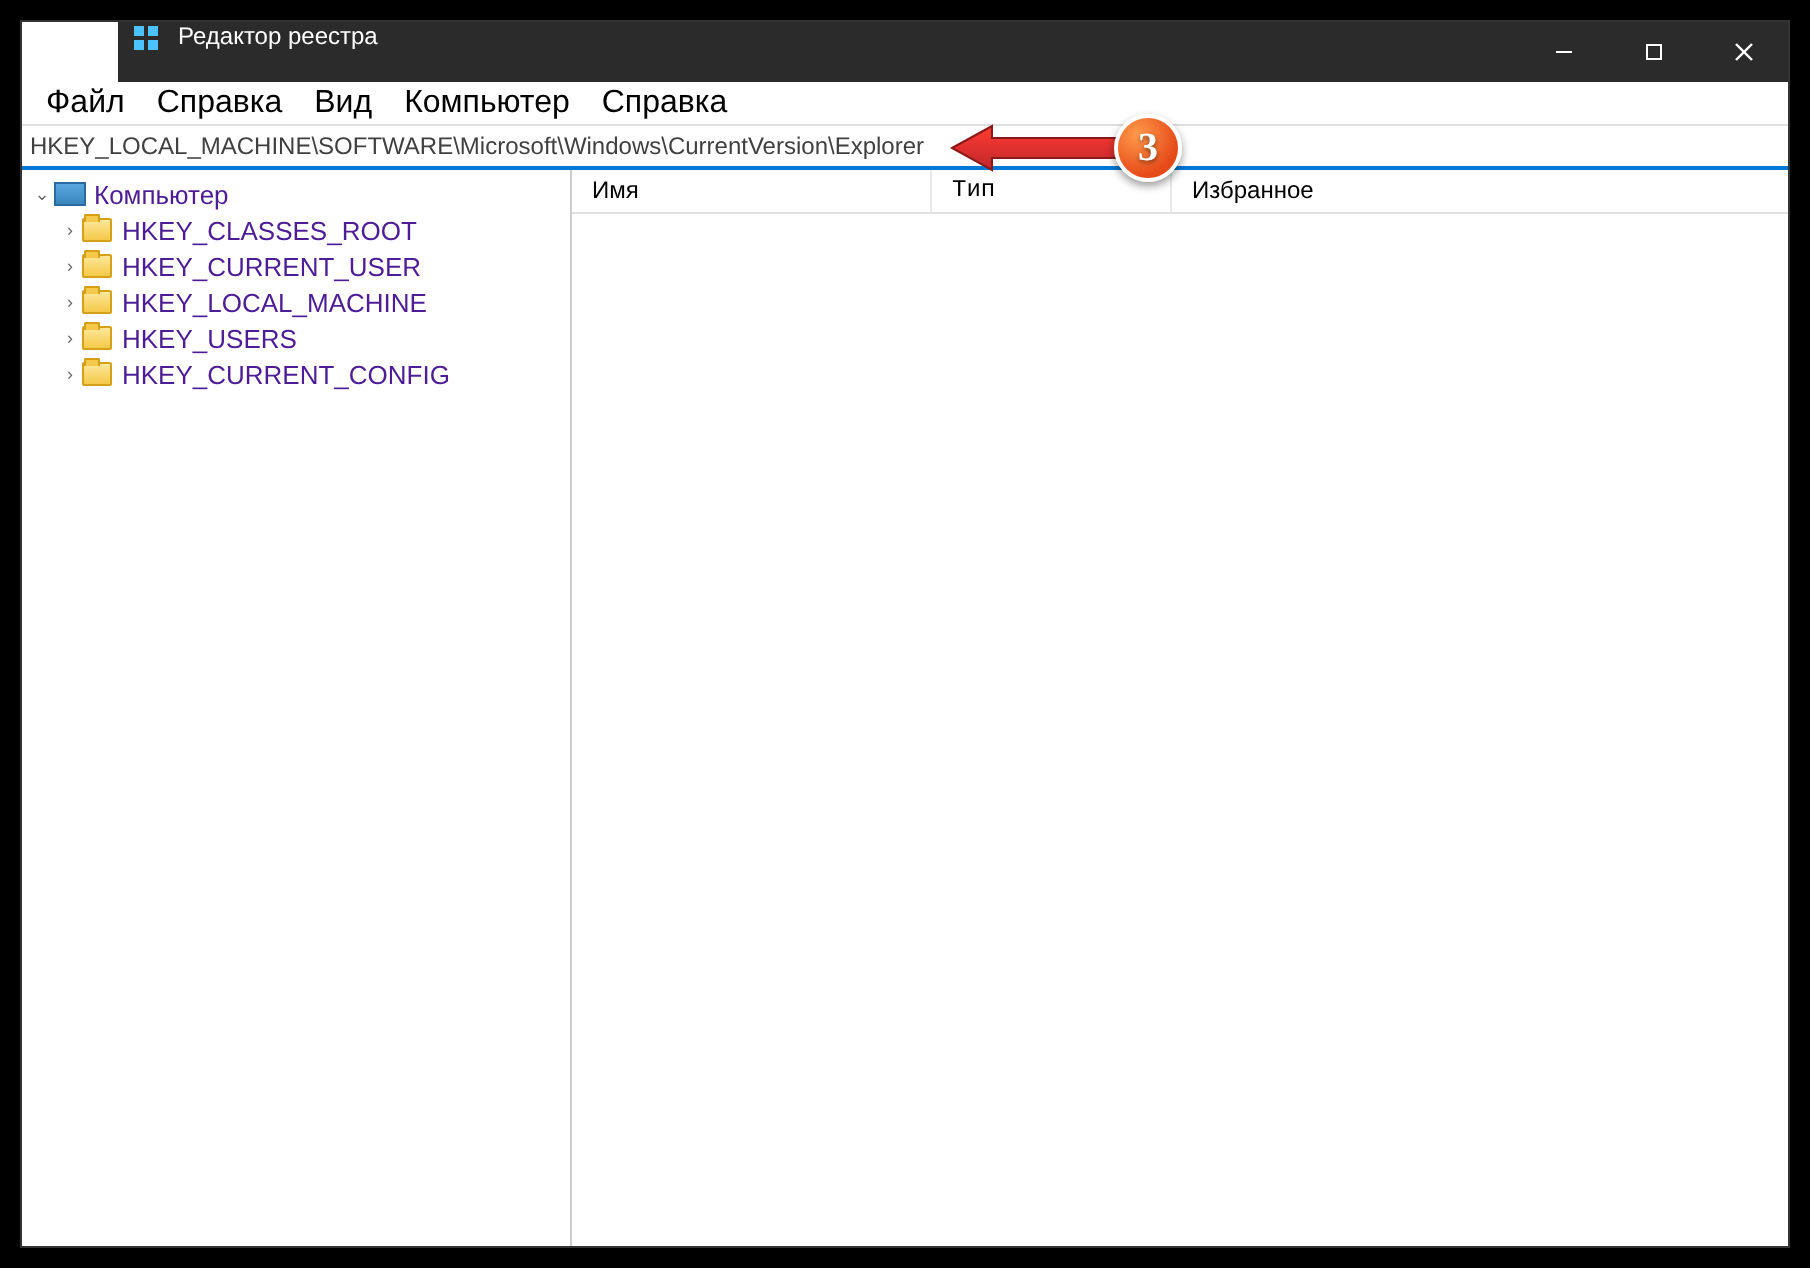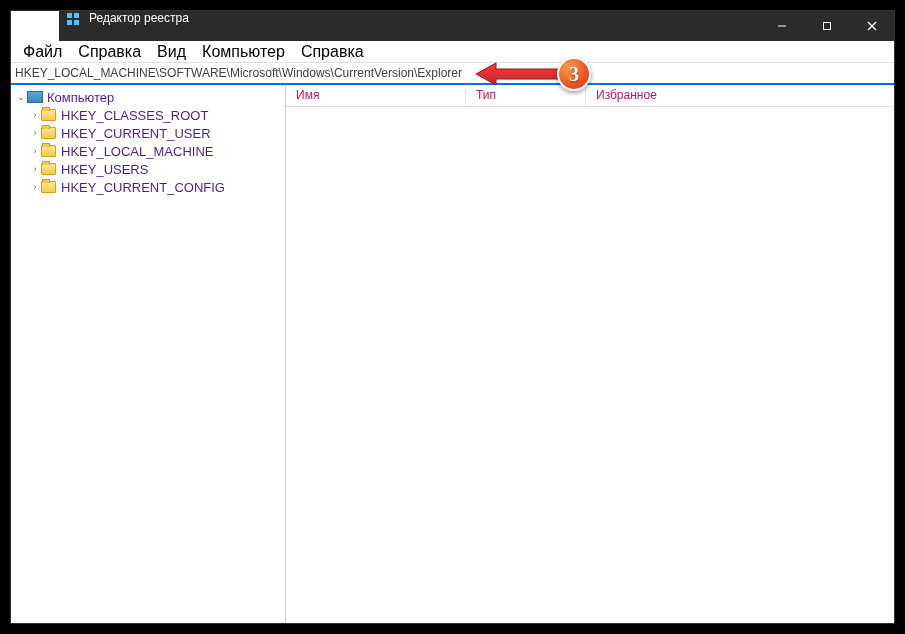--- a/index.html
+++ b/index.html
@@ -142,25 +142,25 @@
     }
     .list-header {
       display: flex;
       height: 22px;
       border-bottom: 1px solid #e0e0e0;
       background: #fff;
     }
     .col {
       padding: 3px 10px;
       font-size: 12px;
-      color: #be185d;
+      color: #000000;
       border-right: 1px solid #e8e8e8;
     }
     .col.name { width: 180px; }
-    .col.type { width: 120px; }
+    .col.type { width: 120px; font-family: Liberation Mono, monospace; }
     .col.value { flex: 1; border-right: none; }
     .annotation {
       position: absolute;
       left: 463px;
       top: -6px;
       display: flex;
       align-items: center;
       pointer-events: none;
     }
     .arrow-svg { display: block; }

